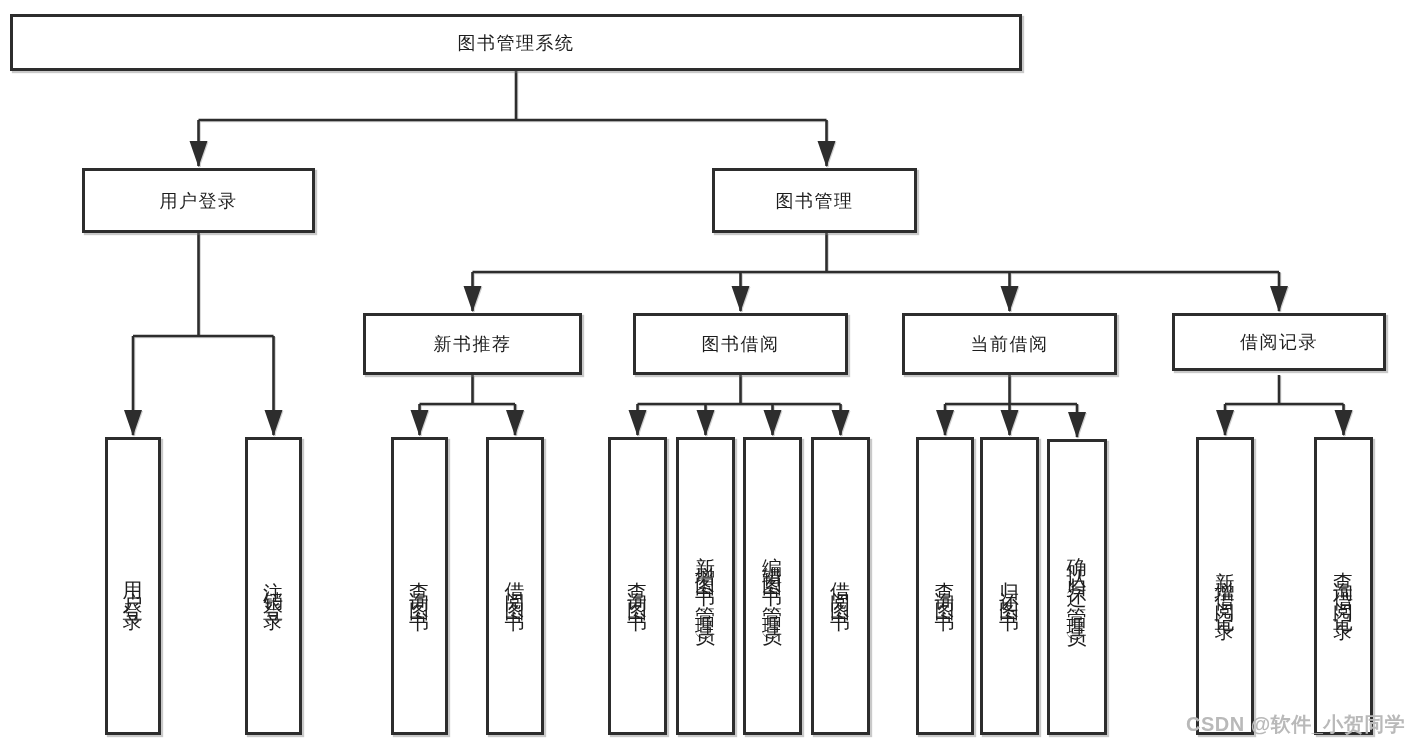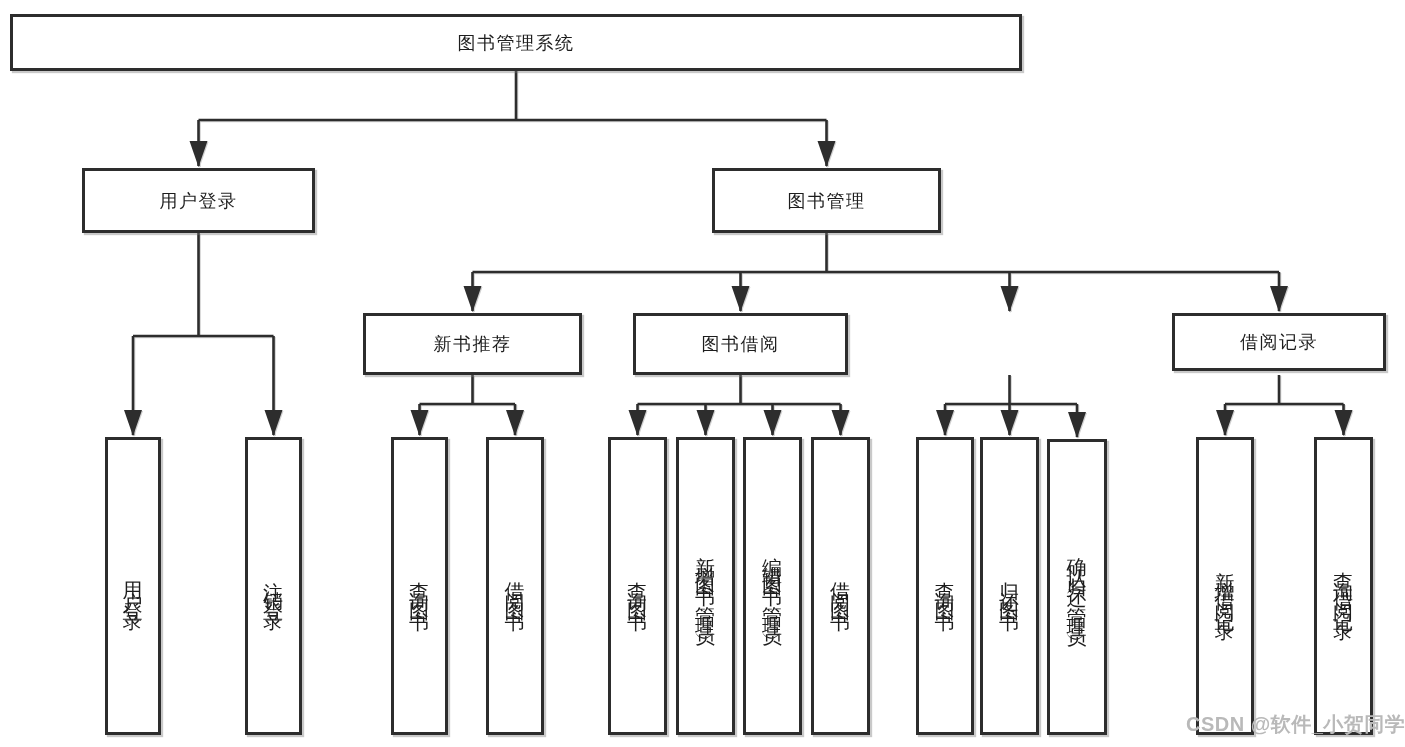--- a/index.html
+++ b/index.html
@@ -112,29 +112,32 @@
     </g>
   </svg>
 
   <div class="hbox" style="left:10px;top:14px;width:1012px;height:57px">
     <span>图书管理系统</span>
   </div>
 
   <div class="hbox" style="left:82px;top:168px;width:233px;height:65px">
     <span>用户登录</span>
   </div>
-  <div class="hbox" style="left:712px;top:168px;width:229px;height:65px">
+  <div class="hbox" style="left:712px;top:168px;width:205px;height:65px">
     <span>图书管理</span>
   </div>
 
   <div class="hbox" style="left:633px;top:313px;width:215px;height:62px">
     <span>图书借阅</span>
   </div>
   <div class="hbox" style="left:363px;top:313px;width:219px;height:62px">
     <span>新书推荐</span>
+  </div>
+  <div class="hbox" style="left:902px;top:313px;width:215px;height:62px">
+    <span>当前借阅</span>
   </div>
   <div class="hbox" style="left:1172px;top:313px;width:214px;height:58px">
     <span>借阅记录</span>
   </div>
 
   <div class="vbox" style="left:105px;top:437px;width:56px;height:298px">
     <span>用户登录</span>
   </div>
   <div class="vbox" style="left:245px;top:437px;width:57px;height:298px">
     <span>注销登录</span>

